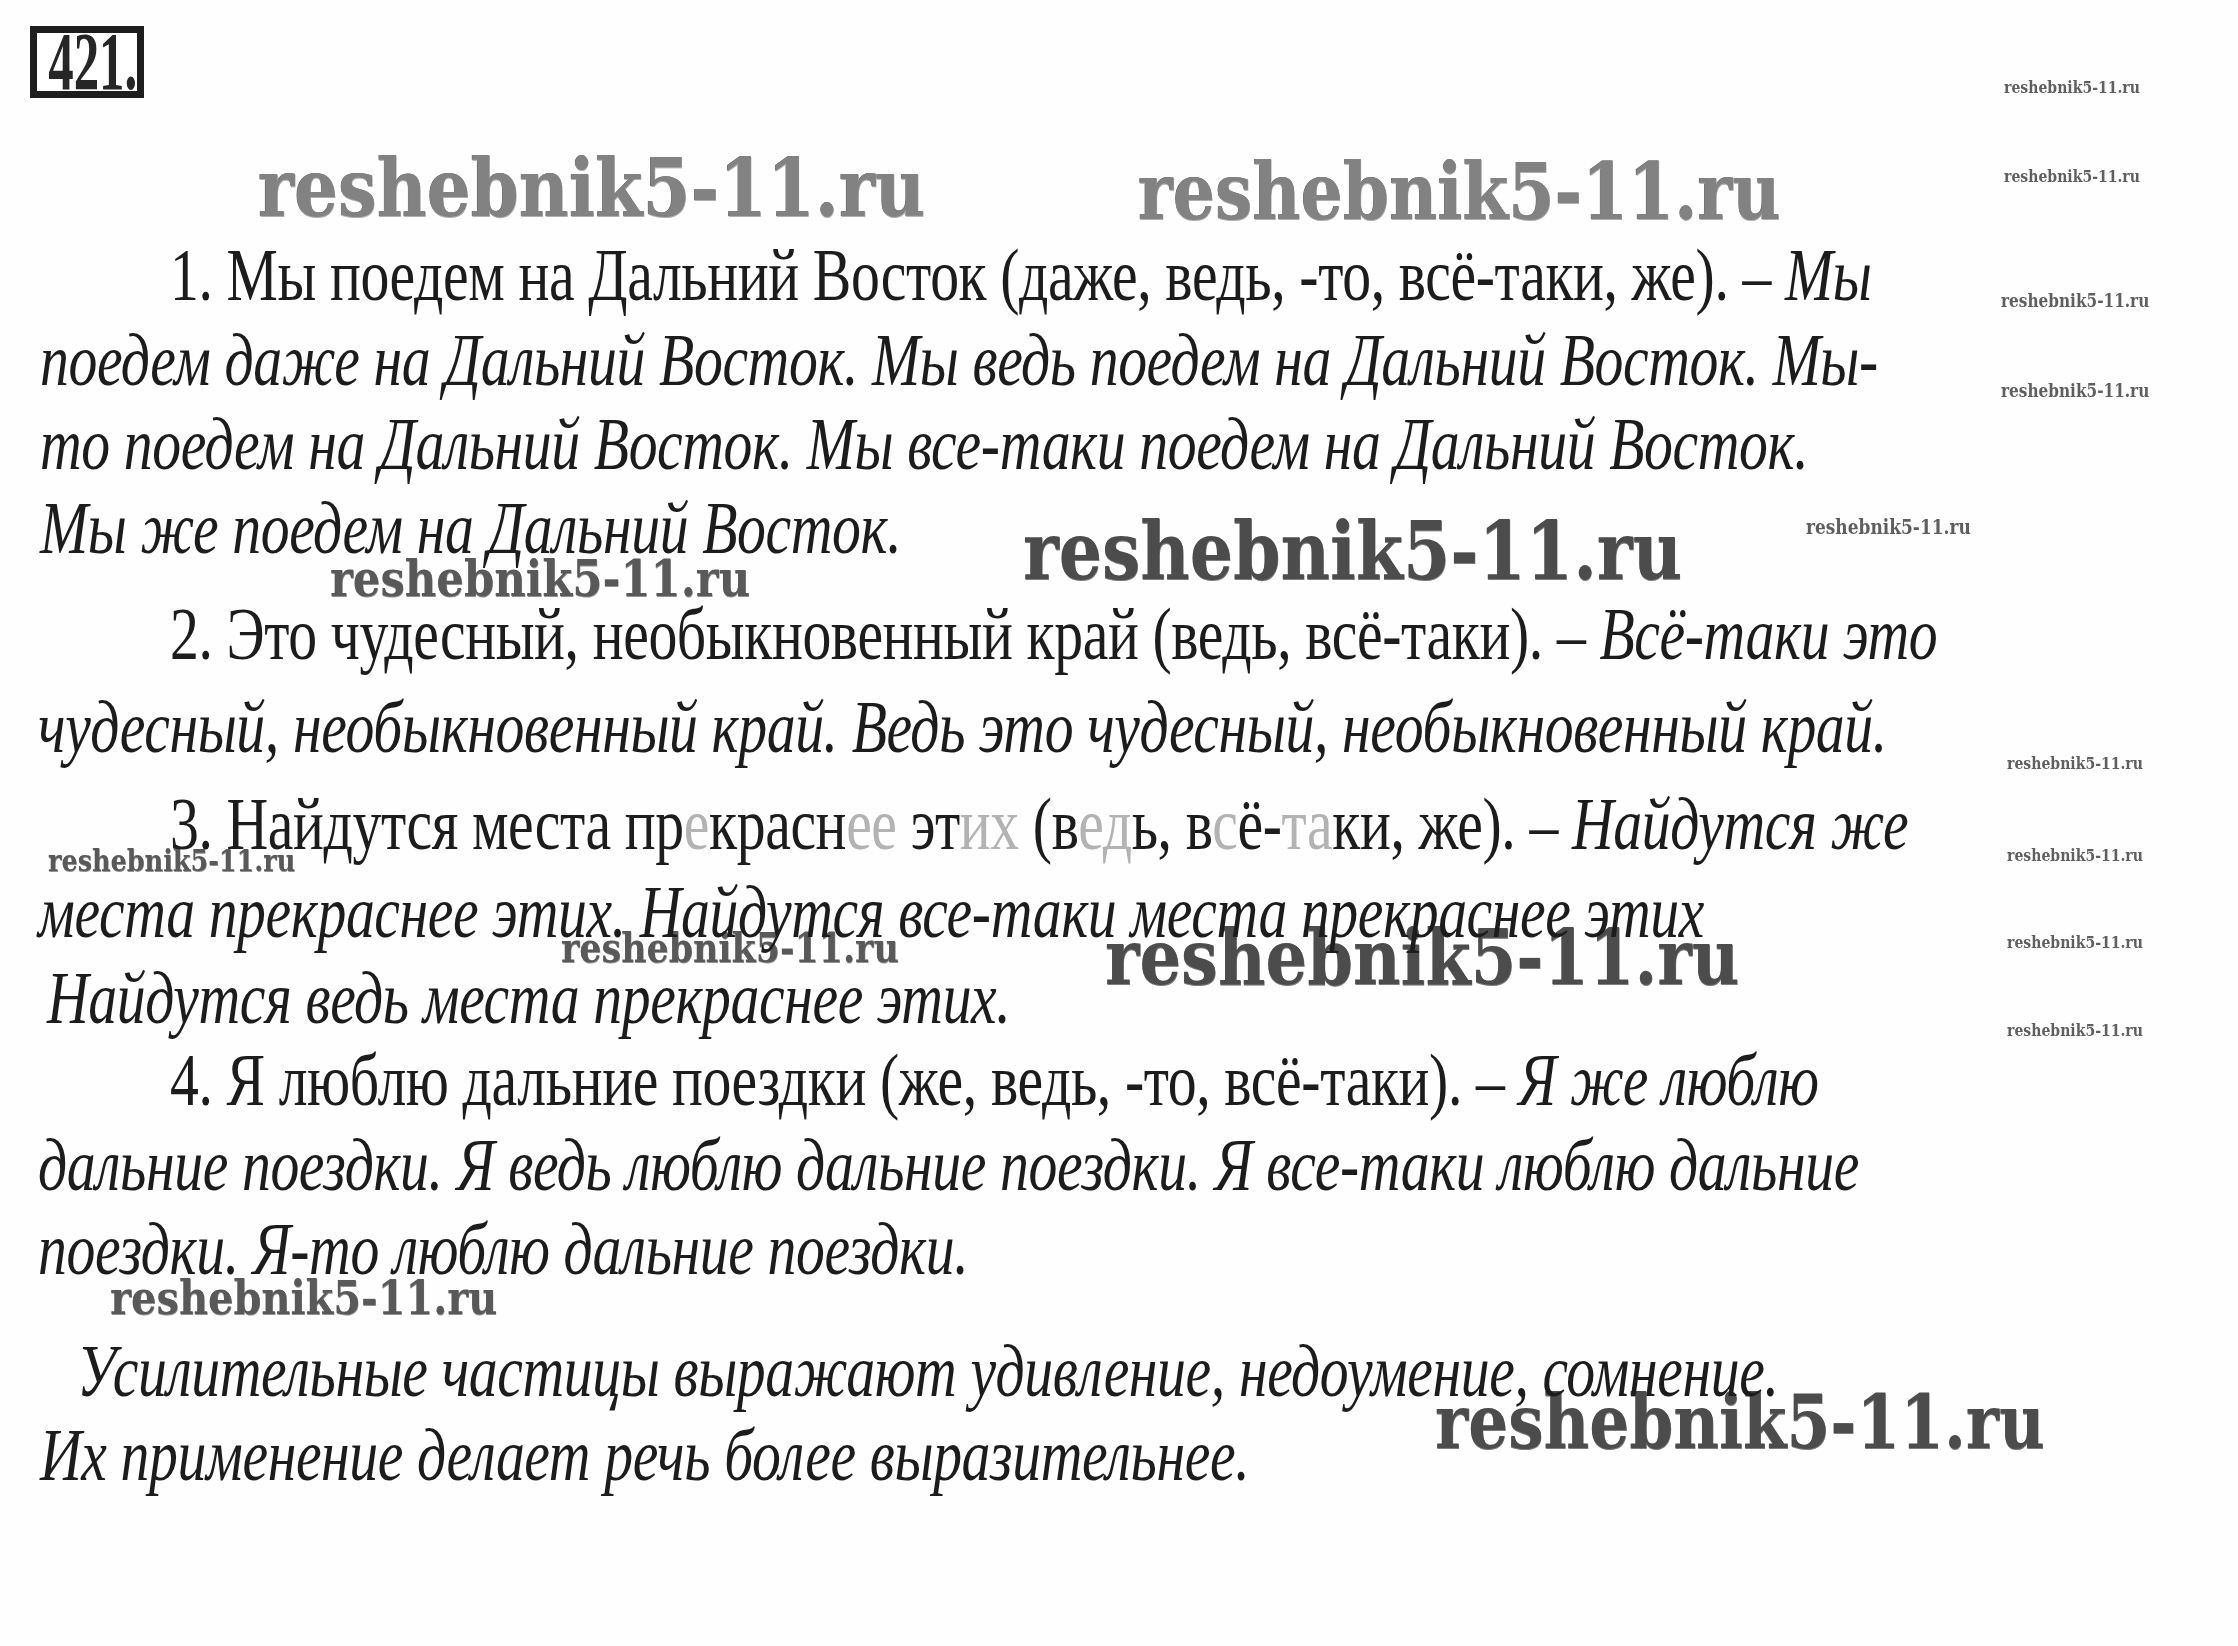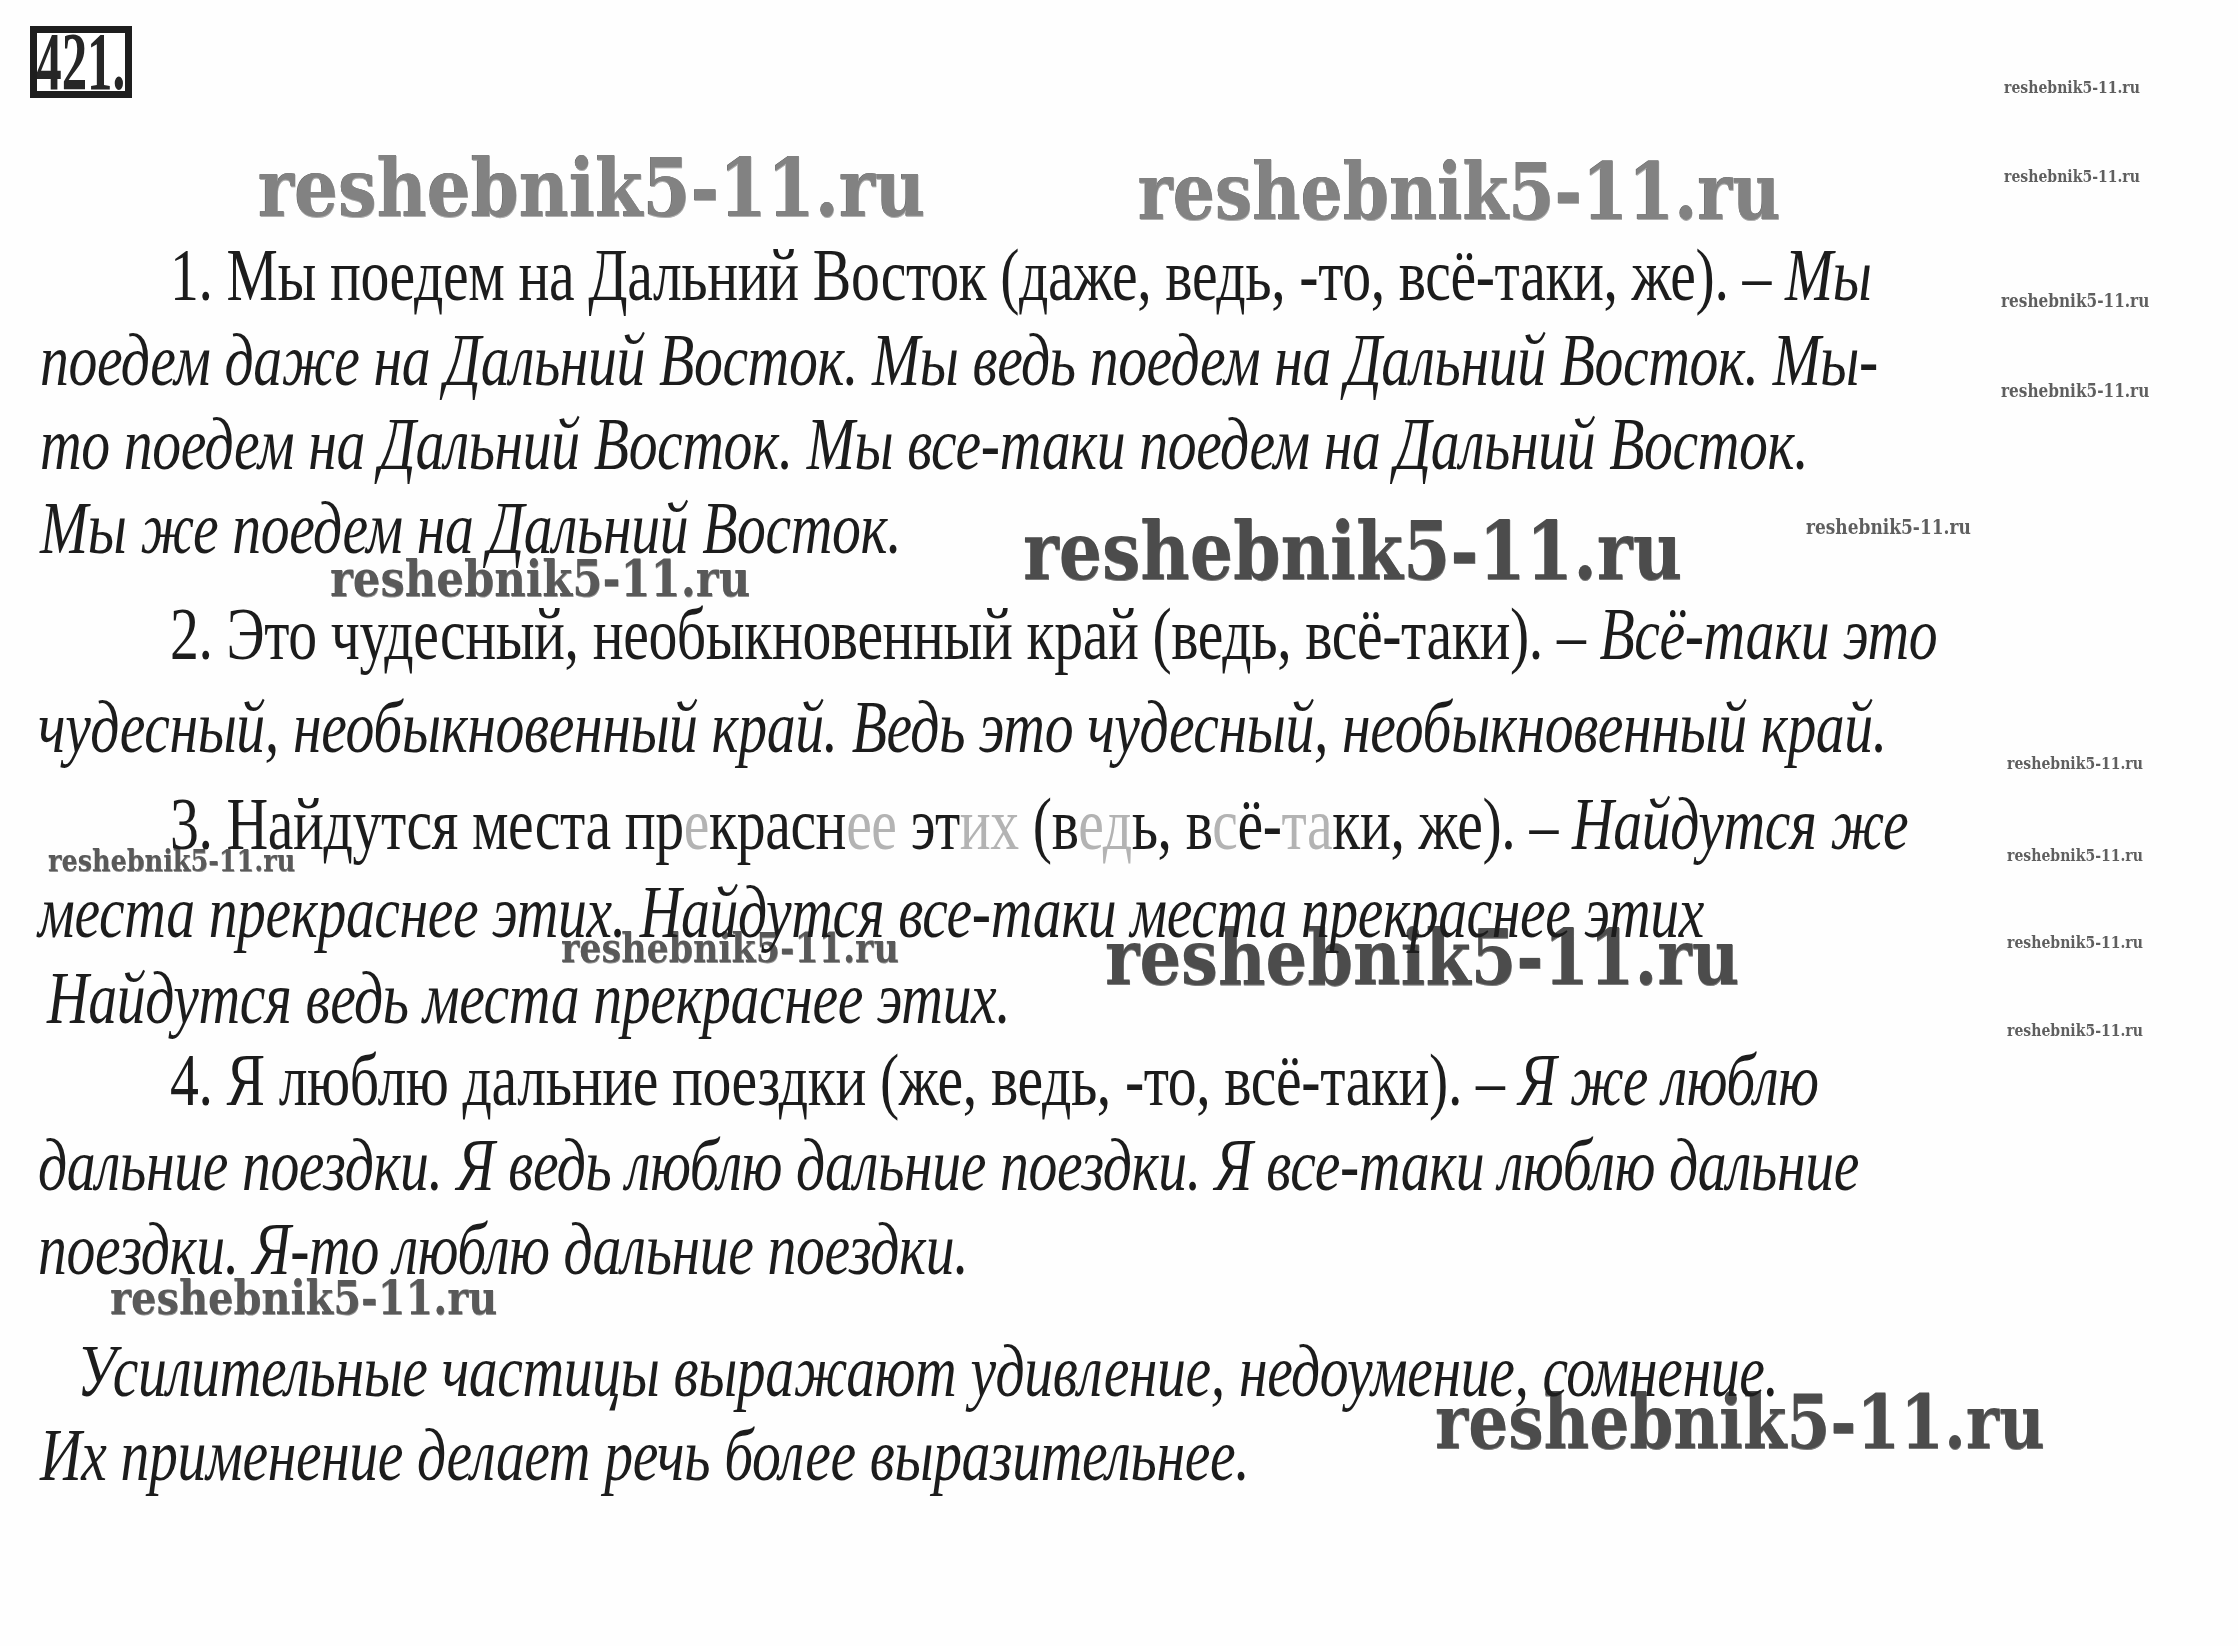--- a/index.html
+++ b/index.html
@@ -4,20 +4,21 @@
 <style>
   html,body{margin:0;padding:0;background:#e8e8e8;}
   .page{
     position:relative;width:2239px;height:1646px;background:#fefefe;
     overflow:hidden;font-family:"Liberation Serif",serif;
   }
   #exercise-badge{
     position:absolute;left:30px;top:26px;width:88px;height:58px;
     border:7.1px solid #1e1e1e;display:flex;align-items:center;justify-content:center;
     background:#fff;
+    padding-left:12px;
   }
   #exercise-badge .num{
     font-weight:bold;font-size:82px;color:#262626;line-height:1;
     transform:scale(0.62,1);transform-origin:center center;white-space:nowrap;
   }
   .text-line{
     position:absolute;white-space:nowrap;
     font-size:74px;line-height:1.12;color:var(--text-color,#1c1c1c);
     transform:scaleX(0.78);transform-origin:0 0;
     letter-spacing:-0.5px;

